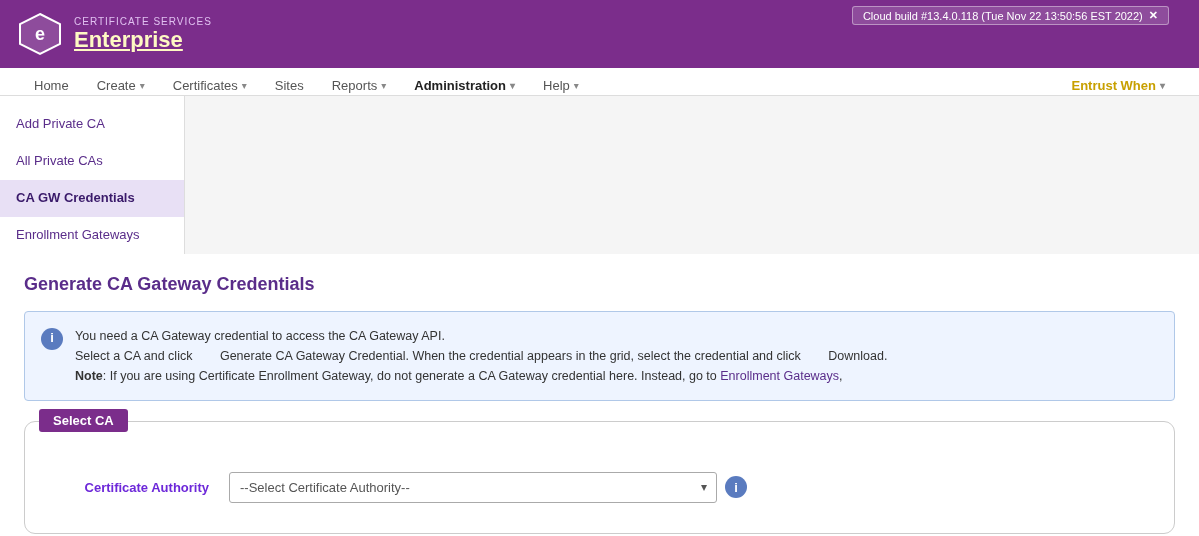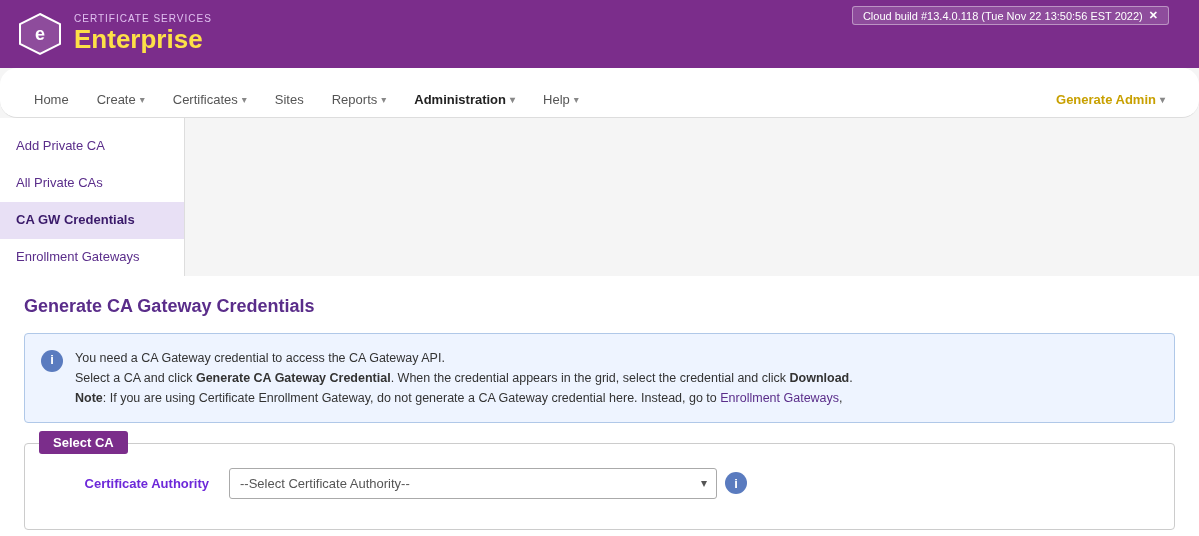--- a/index.html
+++ b/index.html
@@ -29,23 +29,24 @@
       display: flex;
       flex-direction: column;
     }
     .top-header .service-subtitle {
       font-size: 10px;
       text-transform: uppercase;
       letter-spacing: 1px;
       color: #e0c0f0;
     }
     .top-header .service-name {
-      font-size: 26px;
-      font-weight: bold;
-      color: #fde047;
+      font-size: 22px;
+      font-weight: bold;
+      color: #fef9c3;
+      text-decoration: underline;
     }
     .cloud-build-badge {
       position: absolute;
       right: 30px;
       top: 6px;
       background: rgba(255,255,255,0.15);
       border: 1px solid rgba(255,255,255,0.4);
       color: white;
       font-size: 11px;
       padding: 2px 10px;
@@ -57,24 +58,23 @@
     .cloud-build-badge .close-x {
       cursor: pointer;
       font-weight: bold;
     }
 
     
     .nav-bar {
       background: white;
       border-bottom: 1px solid #ddd;
       display: flex;
-      align-items: flex-end;
+      align-items: flex-start;
       padding: 0 20px;
-      height: 50px;
-      border-radius: 17px;
+      height: 28px;
     }
     .nav-bar .nav-item {
       padding: 10px 14px;
       color: #555;
       cursor: pointer;
       font-size: 13px;
       display: flex;
       align-items: center;
       gap: 4px;
       white-space: nowrap;
@@ -146,29 +146,29 @@
       border-radius: 50%;
       color: white;
       display: flex;
       align-items: center;
       justify-content: center;
       font-weight: bold;
       font-size: 13px;
       flex-shrink: 0;
       margin-top: 2px;
     }
-    .info-text b { font-weight: bold; }
+    .info-text b { font-weight: normal; margin-left: 24px; }
     .info-text .note-label { font-weight: bold; }
     .info-text .link-text { color: #5a2d8a; }
 
     
     .select-ca-section {
       border: 1px solid #ccc;
-      border-radius: 4px;
-      padding: 4px 24px 30px;
+      border-radius: 11px;
+      padding: 30px 24px 30px;
       margin-bottom: 28px;
       position: relative;
     }
     .select-ca-legend {
       position: absolute;
       top: -13px;
       left: 14px;
       background: #7b2d8b;
       color: white;
       padding: 4px 14px;
@@ -304,21 +304,21 @@
   <div class="nav-item active">
     <span>Administration</span>
     <span class="arrow">▾</span>
   </div>
   <div class="nav-item">
     <span>Help</span>
     <span class="arrow">▾</span>
   </div>
   <div class="nav-spacer"></div>
   <div class="nav-item entrust-admin">
-    <span>Generate Admin</span>
+    <span>Entrust When</span>
     <span class="arrow">▾</span>
   </div>
 </div>
 
 <div class="page-layout">
 
   <div class="sidebar">
     <div class="sidebar-item">
       <span>Add Private CA</span>
     </div>

